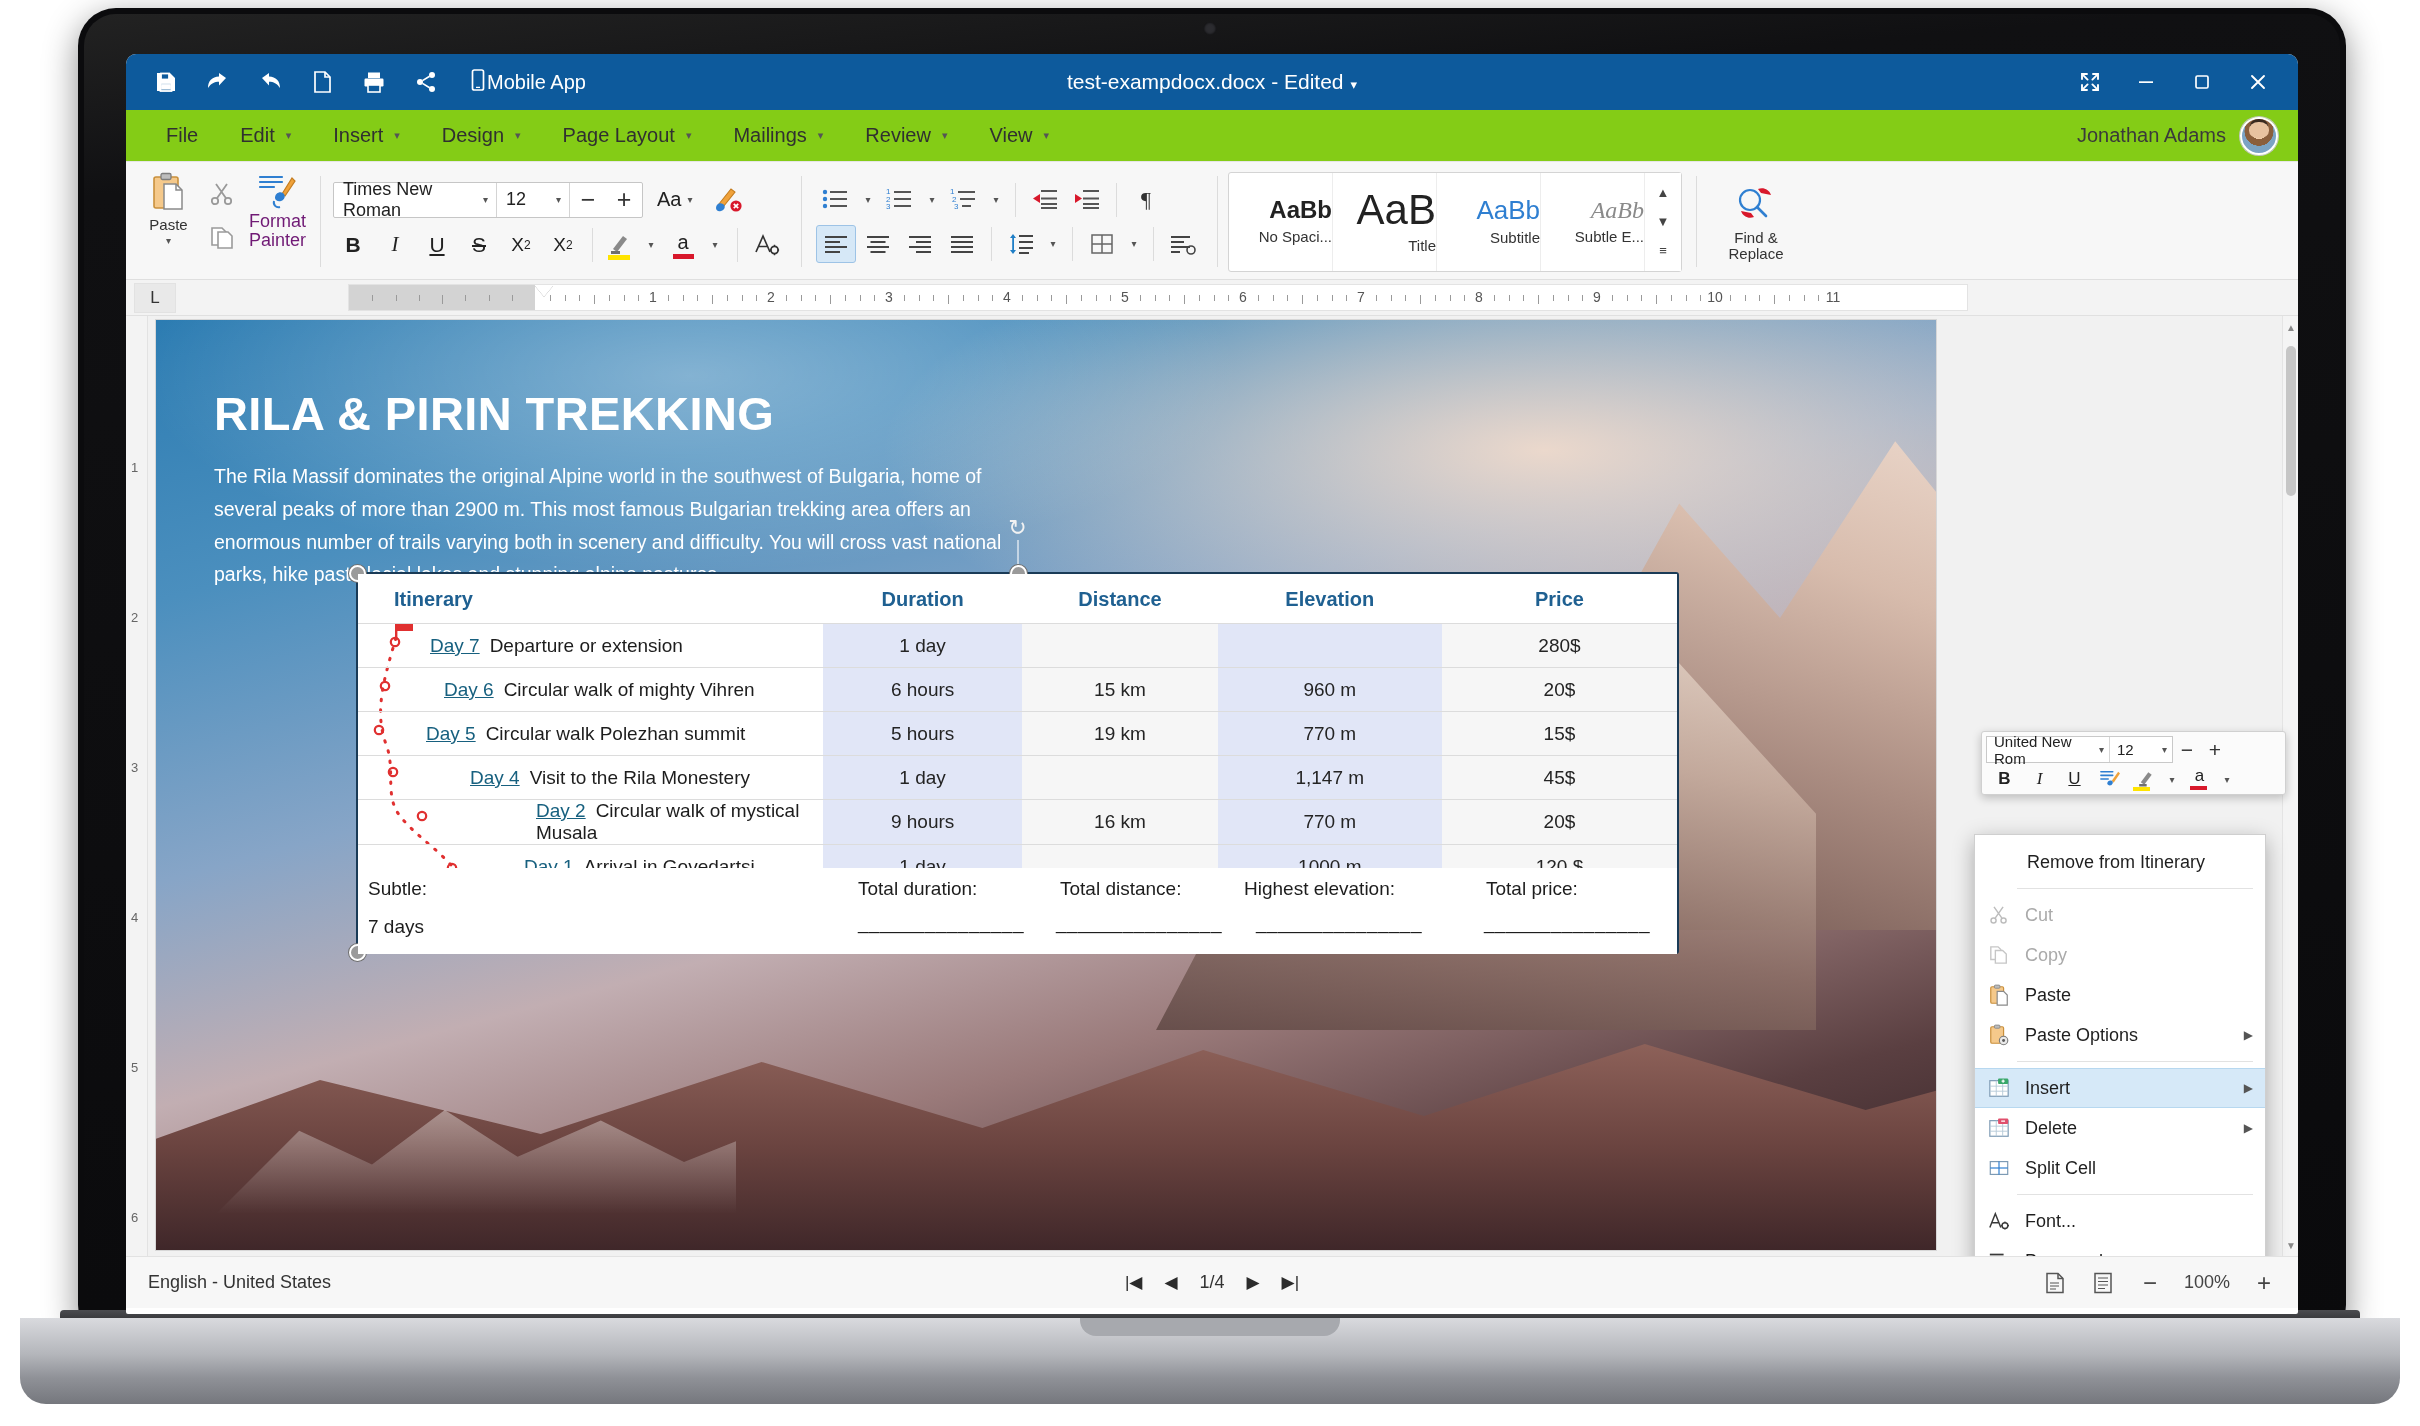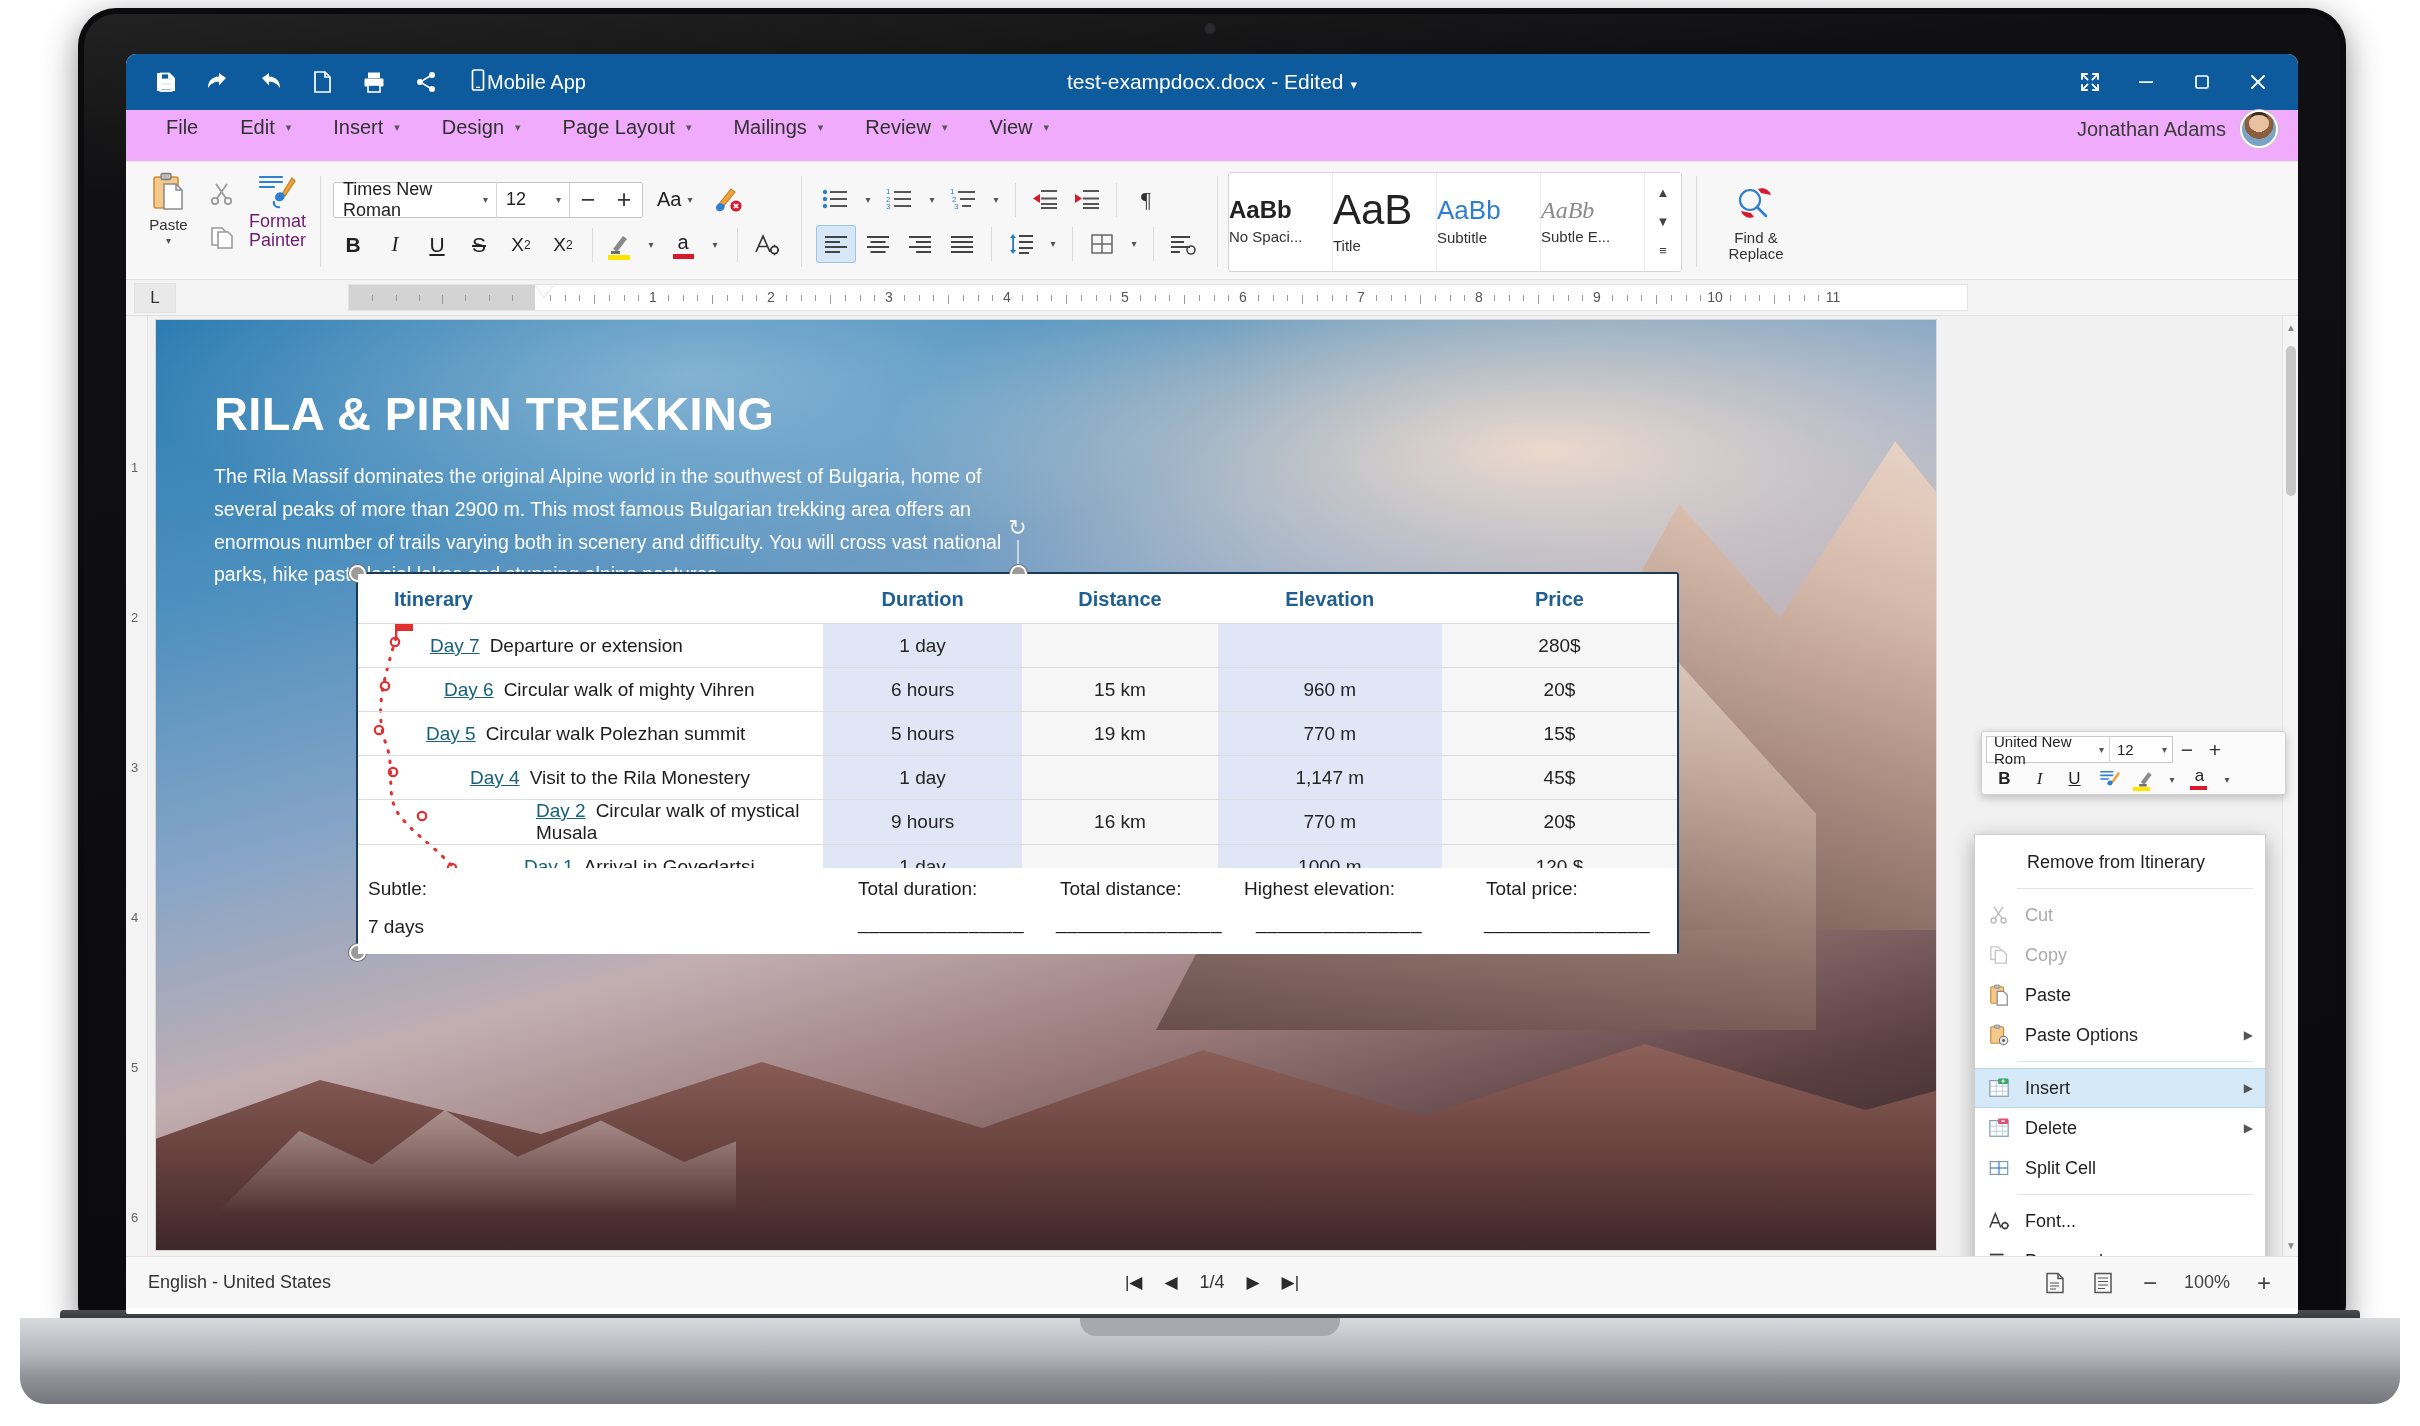--- a/index.html
+++ b/index.html
@@ -81,22 +81,22 @@
   .tb-right {
     margin-left: auto; display: flex; align-items: center; padding-right: 12px;
   }
   .win-btn {
     width: 56px; height: 56px; display: flex; align-items: center; justify-content: center;
     color: #ffffff;
   }
 
   
   #menubar {
-    height: 52px; background: #f0abfc; border-bottom: 1px solid #e6e6e6;
-    display: flex; align-items: flex-start; padding-left: 22px;
+    height: 52px; background: #84cc16; border-bottom: 1px solid #e6e6e6;
+    display: flex; align-items: center; padding-left: 22px;
     position: relative;
   }
   .menu-item {
     display: flex; align-items: center; gap: 11px;
     font-size: 20px; color: #303030; padding: 6px 18px; margin-right: 6px;
     border-radius: 3px;
   }
   .menu-item .tri { font-size: 11px; color: #555; }
   #user-area {
     margin-left: auto; display: flex; align-items: center; gap: 14px; padding-right: 20px;
@@ -180,21 +180,21 @@
 
   
   #grp-styles {
     display:flex; align-items:center; padding-left: 6px;
   }
   .style-gallery {
     display:flex; align-items:stretch; border:1px solid #d4d4d4; background:#fff;
     border-radius:3px; height: 100px;
   }
   .style-card {
-    width: 104px; display:flex; flex-direction:column; align-items:flex-start; justify-content:center;
+    width: 104px; display:flex; flex-direction:column; align-items:flex-end; justify-content:center;
     gap:2px; border-right:1px solid #ededed;
   }
   .style-card .big { color:#222; line-height:1; }
   .style-card .nm { font-size:15px; color:#333; margin-top:4px;}
   .sg-scroll {
     width:36px; display:flex; flex-direction:column; align-items:center; justify-content:space-around;
     padding: 6px 0; background:#fff;
   }
   .sg-scroll div { font-size:13px; color:#444; line-height:1;}
 

